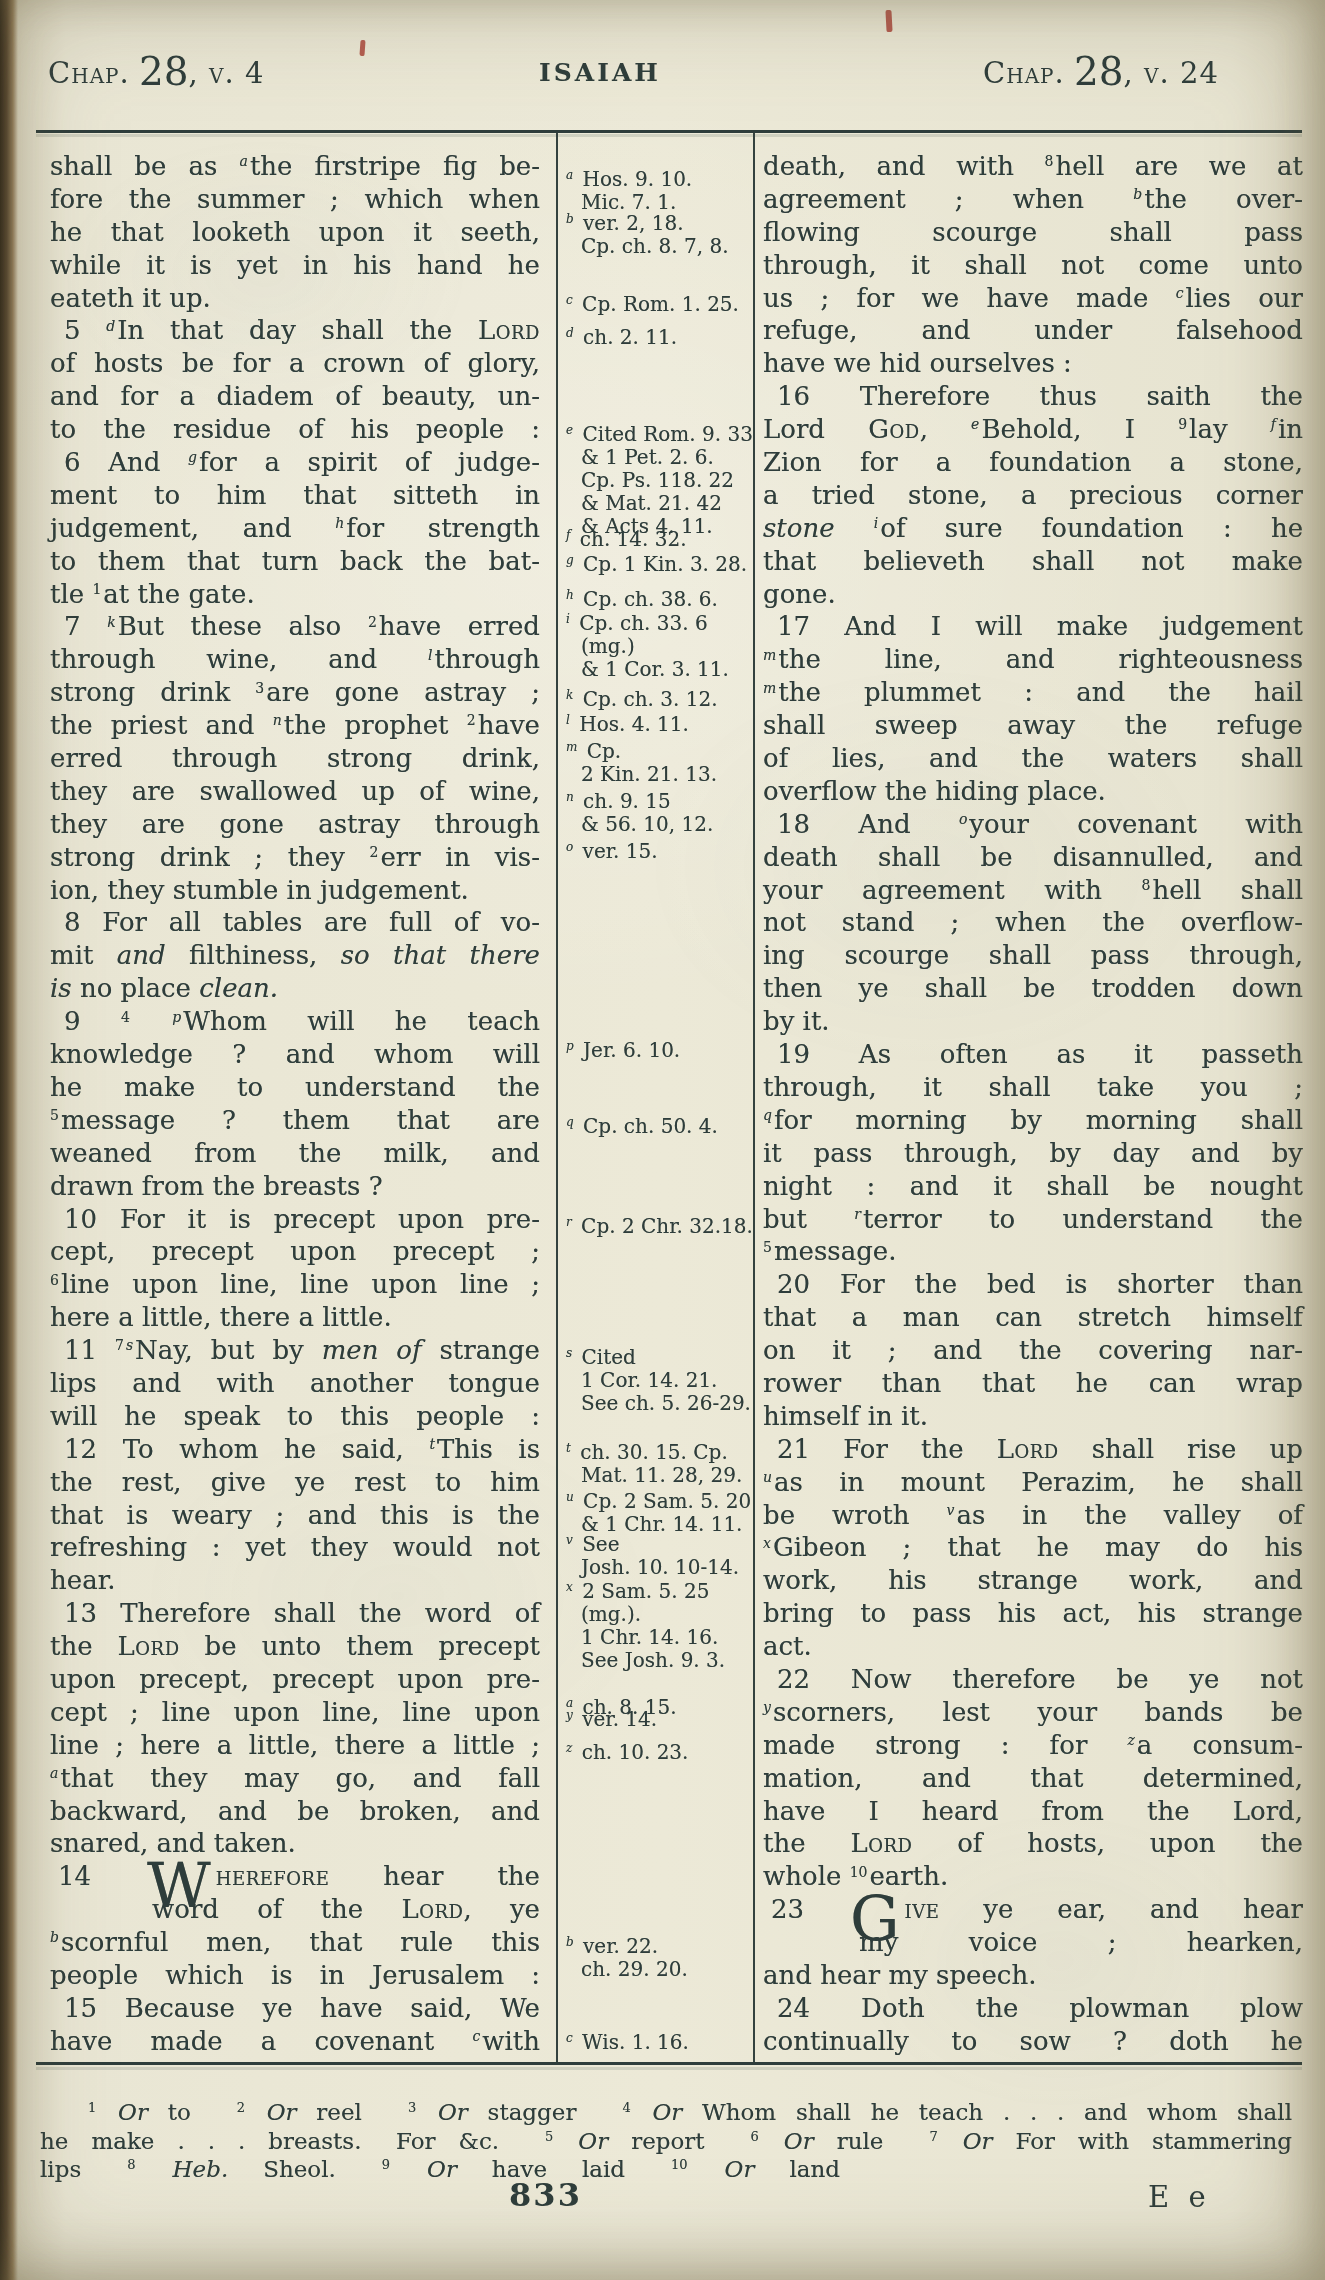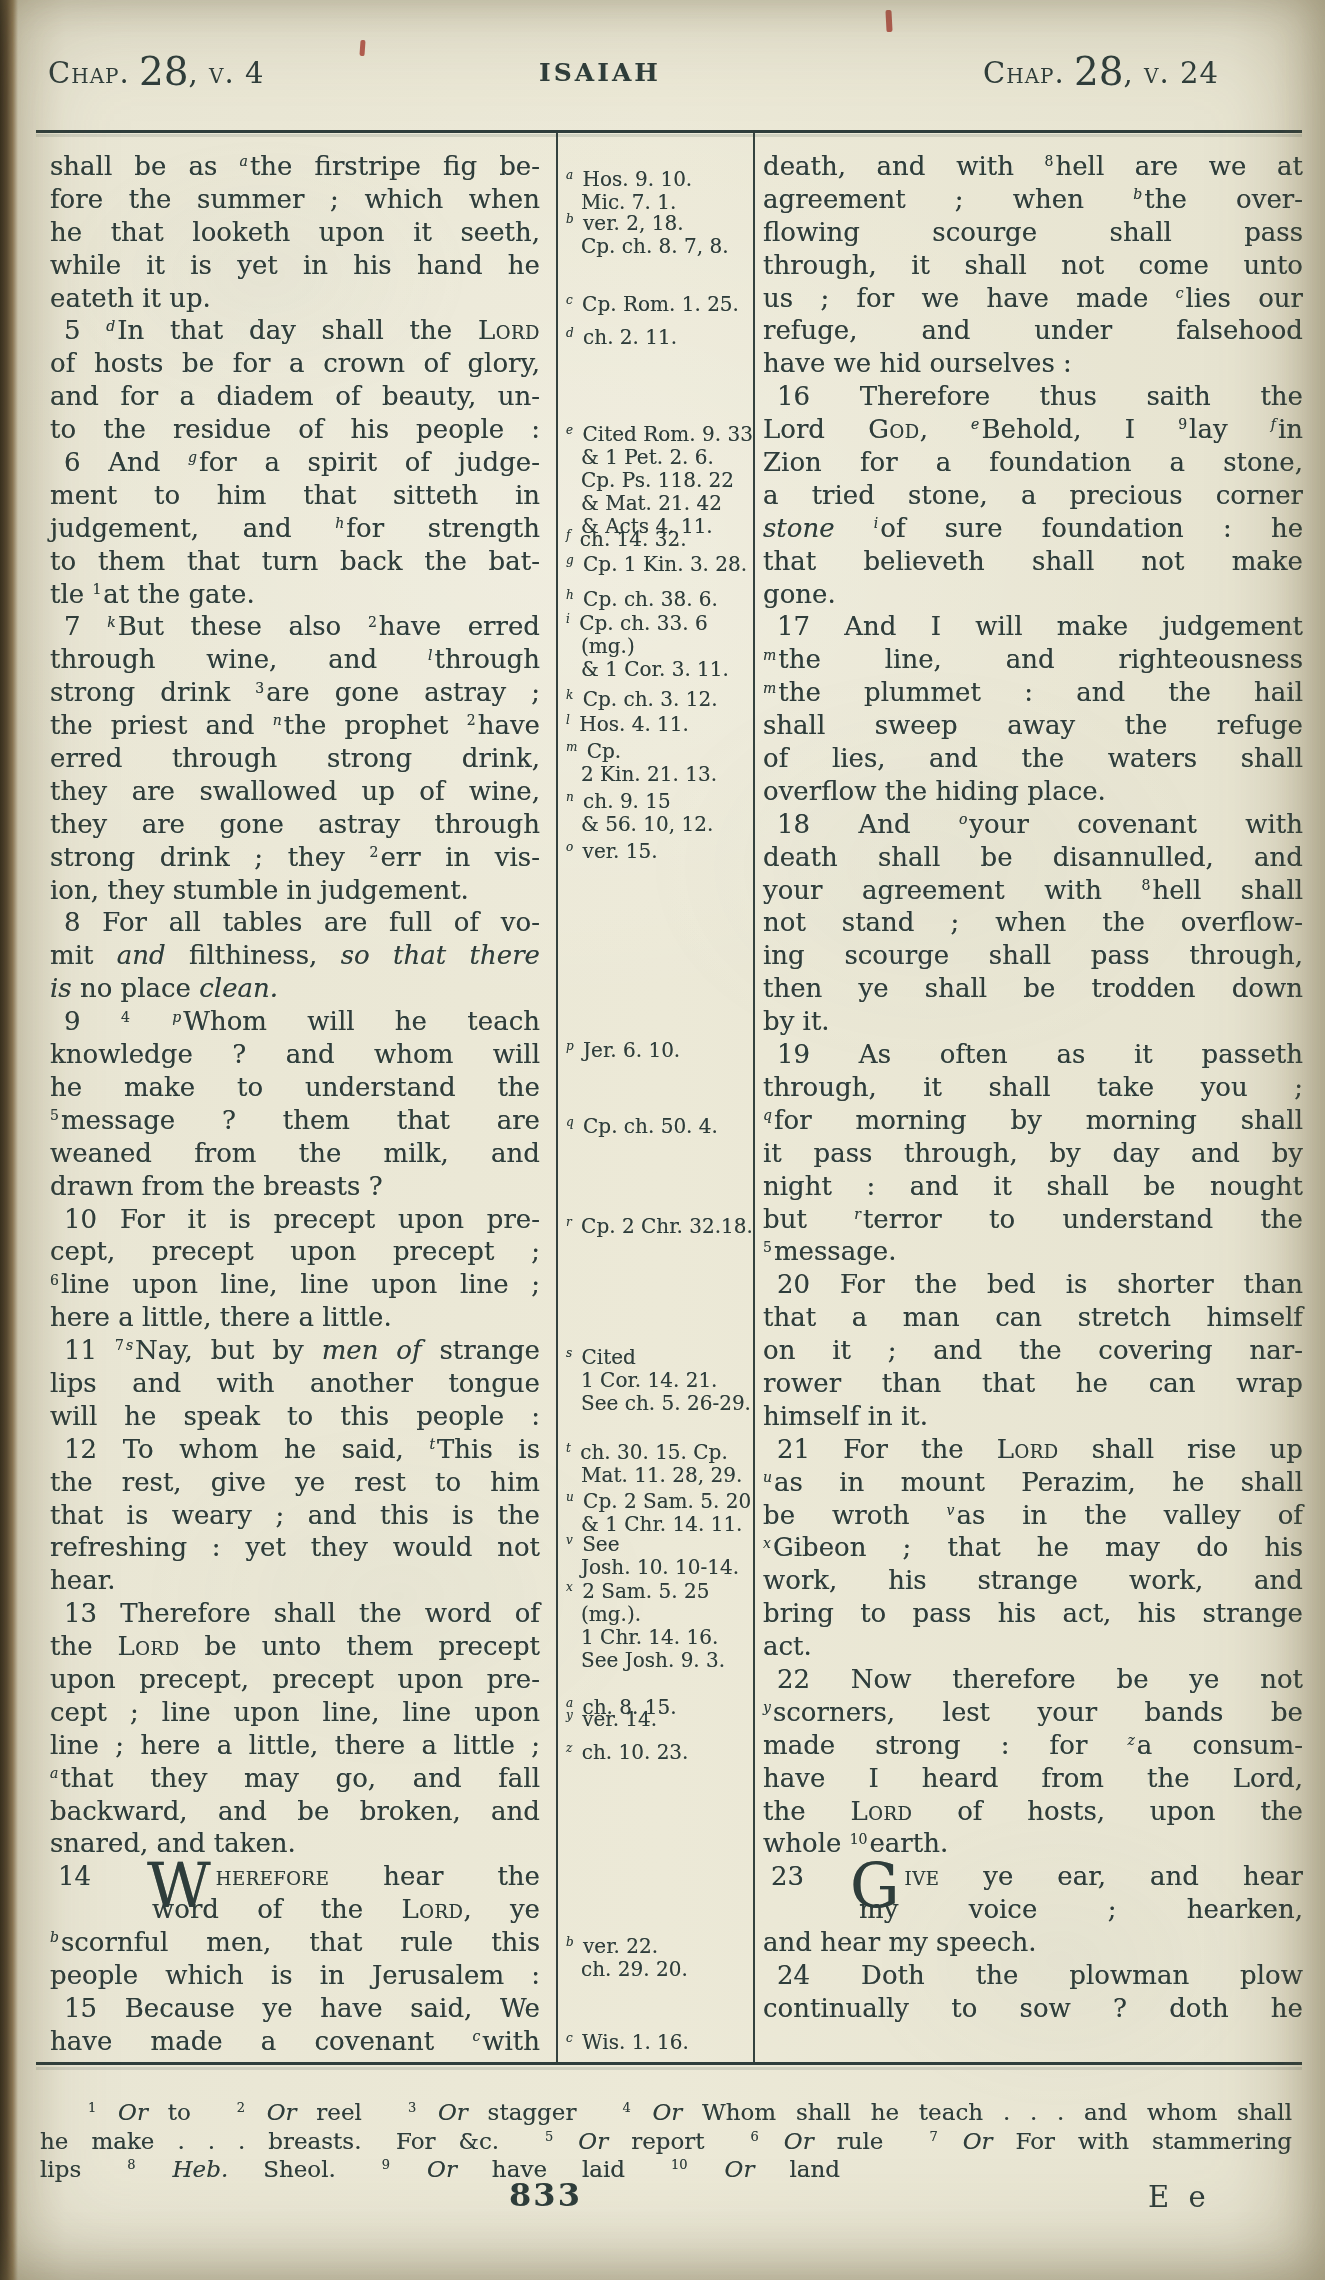--- a/index.html
+++ b/index.html
@@ -290,20 +290,21 @@
       <div class="bl j" style="padding-left: 14px;">21 For the <span class="sc">Lord</span> shall rise up</div>
       <div class="bl j"><sup class="rf">u</sup>as in mount Perazim, he shall</div>
       <div class="bl j">be wroth <sup class="rf">v</sup>as in the valley of</div>
       <div class="bl j"><sup class="rf">x</sup>Gibeon ; that he may do his</div>
       <div class="bl j">work, his strange work, and</div>
       <div class="bl j">bring to pass his act, his strange</div>
       <div class="bl">act.</div>
       <div class="bl j" style="padding-left: 14px;">22 Now therefore be ye not</div>
       <div class="bl j"><sup class="rf">y</sup>scorners, lest your bands be</div>
       <div class="bl j">made strong : for <sup class="rf">z</sup>a consum-</div>
+      <div class="bl j">mation, and that determined,</div>
       <div class="bl j">have I heard from the Lord,</div>
       <div class="bl j">the <span class="sc">Lord</span> of hosts, upon the</div>
       <div class="bl">whole <sup class="fn">10</sup>earth.</div>
       <div class="bl j" style="padding-left: 8px;">23 <span class="dropcap">G</span><span class="sc">ive</span> ye ear, and hear</div>
       <div class="bl j" style="padding-left: 96px;">my voice ; hearken,</div>
       <div class="bl">and hear my speech.</div>
       <div class="bl j" style="padding-left: 14px;">24 Doth the plowman plow</div>
       <div class="bl j">continually to sow ? doth he</div>
     </div>
 

